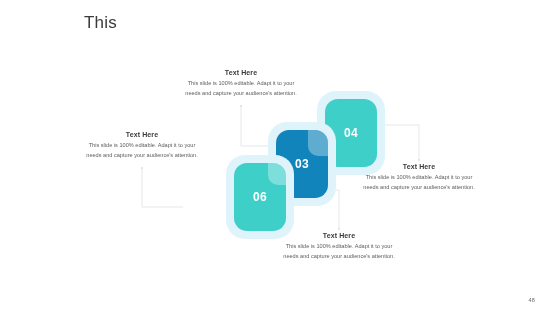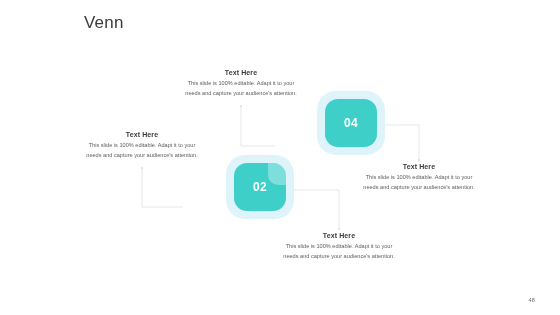--- a/index.html
+++ b/index.html
@@ -44,21 +44,21 @@
 
   
   #venn-diagram {
     position: absolute;
     inset: 0;
   }
 
   .venn-node {
     position: absolute;
     width: 52px;
-    height: 48px;
+    height: 68px;
     border-radius: 13px;
     display: flex;
     align-items: center;
     justify-content: center;
     box-sizing: border-box;
   }
   
   .venn-node::before {
     content: "";
     position: absolute;
@@ -140,21 +140,21 @@
     font-size: 5.5px;
     color: #6b6b6b;
     letter-spacing: .2px;
   }
 </style>
 </head>
 <body>
 
 <div id="slide">
 
-  <div id="page-title">Venn</div>
+  <div id="page-title">This</div>
 
   <svg id="connector-layer" width="560" height="315" viewBox="0 0 560 315" aria-hidden="true">
     <g stroke="#d9dde0" stroke-width="0.7" fill="none">
 
       <polyline points="241,106 241,146 275,146"></polyline>
 
       <polyline points="142,168 142,207 183,207"></polyline>
 
       <polyline points="419,160 419,125 378,125"></polyline>
 
@@ -167,23 +167,28 @@
       <circle cx="339" cy="229" r="0.9"></circle>
     </g>
   </svg>
 
   <div id="venn-diagram">
 
 
     <div class="venn-node node-2">
       <span class="node-face"></span>
       <span class="node-sheen"></span>
-      <span class="node-label">02</span>
+      <span class="node-label">06</span>
     </div>
 
+    <div class="venn-node node-3">
+      <span class="node-face"></span>
+      <span class="node-sheen"></span>
+      <span class="node-label">03</span>
+    </div>
 
     <div class="venn-node node-4">
       <span class="node-face"></span>
 
       <span class="node-label">04</span>
     </div>
 
   </div>
 
   <div class="callout callout-top">

